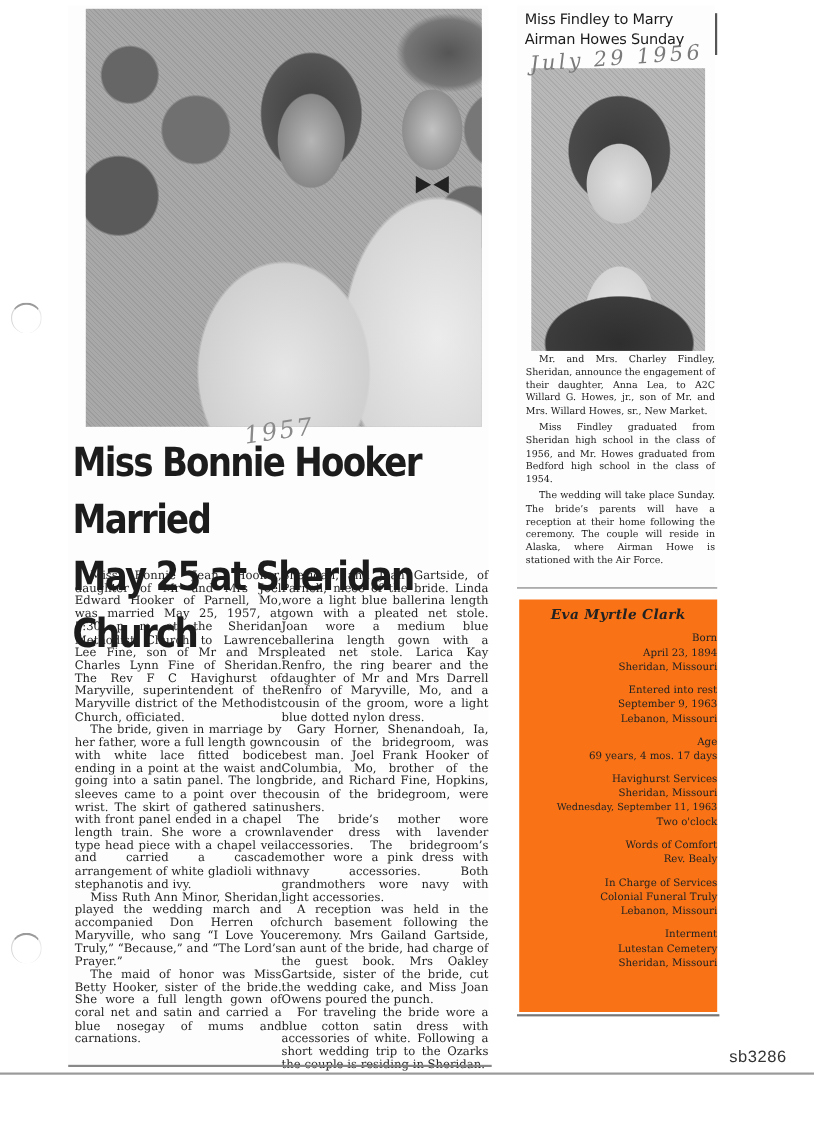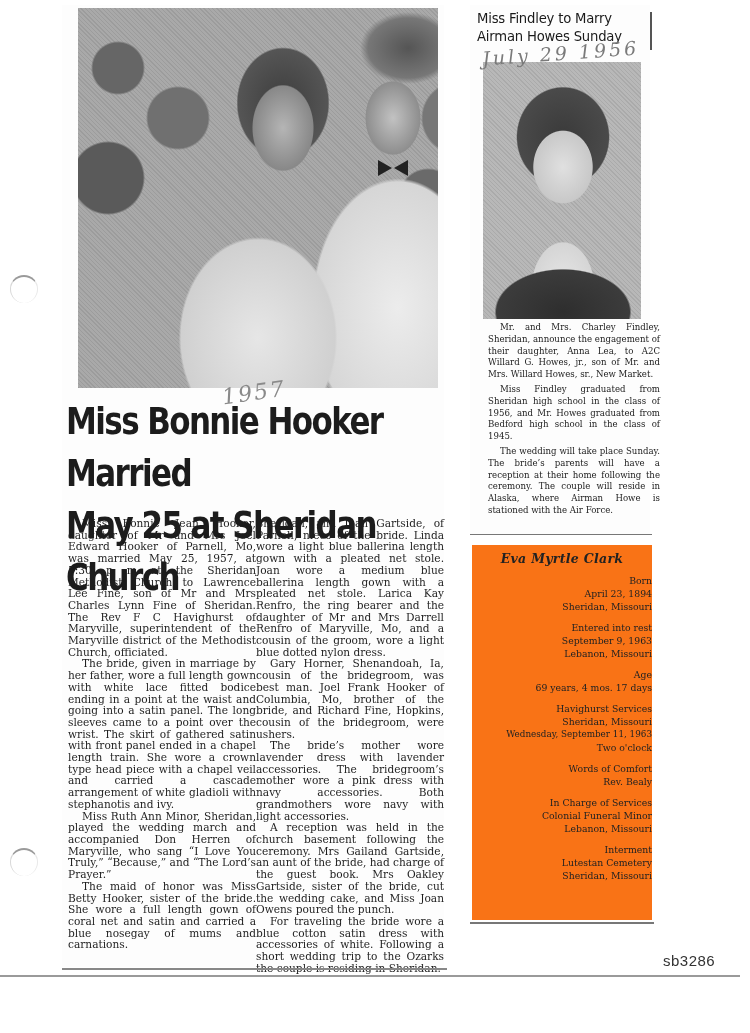--- a/index.html
+++ b/index.html
@@ -46,21 +46,21 @@
   .eng-date { position: absolute; left: 482px; top: 42px; font-family: "DejaVu Serif", serif; font-style: italic; font-size: 19px; color: #7a7a7a; letter-spacing: 3px; transform: rotate(-4deg); }
   .eng-photo { position: absolute; left: 483px; top: 62px; width: 158px; height: 257px;
     background:
       radial-gradient(ellipse 45px 55px at 80px 105px, #e0e0e0 0%, #c8c8c8 65%, transparent 67%),
       radial-gradient(ellipse 65px 70px at 80px 75px, #3a3a3a 0%, #4a4a4a 70%, transparent 72%),
       radial-gradient(ellipse 95px 60px at 80px 250px, #2e2e2e 0%, #3c3c3c 70%, transparent 72%),
       radial-gradient(ellipse 45px 70px at 80px 230px, #e8e8e8 0%, #d5d5d5 70%, transparent 72%),
       repeating-linear-gradient(45deg, rgba(0,0,0,0.08) 0 1px, transparent 1px 3px),
       #b8b8b8;
   }
-  .eng-body { position: absolute; left: 488px; top: 322px; width: 172px; font-size: 8.6px; line-height: 11.8px; text-align: justify; color: #222; }
+  .eng-body { position: absolute; left: 478px; top: 322px; width: 172px; font-size: 8.6px; line-height: 11.8px; text-align: justify; color: #222; }
   .eng-body p { margin: 0; text-indent: 12px; }
   .eng-body p + p { margin-top: 3px; }
   .eng-bottom-rule { position: absolute; left: 470px; top: 534px; width: 182px; height: 1px; background: #777; }
 
   
   .memorial { position: absolute; left: 472px; top: 545px; width: 180px; height: 375px; background: #f97316; text-align: center; color: #222; }
   .mem-name { margin-top: 6px; font-family: "DejaVu Serif", serif; font-weight: bold; font-style: italic; font-size: 12.5px; letter-spacing: 0.3px; }
   .mem-block { margin-top: 8px; font-size: 9.3px; line-height: 13px; text-align: right; }
   .mem-block .lbl { display: block; }
   .mem-block .val { display: block; }
@@ -103,21 +103,21 @@
 <div class="clip-right"></div>
 <div class="clip-right-edge"></div>
 <div class="eng-headline">
   <div>Miss Findley to Marry</div>
   <div>Airman Howes Sunday</div>
 </div>
 <div class="eng-photo"></div>
 <div class="eng-date">July 29 1956</div>
 <div class="eng-body">
   <p>Mr. and Mrs. Charley Findley, Sheridan, announce the engagement of their daughter, Anna Lea, to A2C Willard G. Howes, jr., son of Mr. and Mrs. Willard Howes, sr., New Market.</p>
-  <p>Miss Findley graduated from Sheridan high school in the class of 1956, and Mr. Howes graduated from Bedford high school in the class of 1945.</p>
+  <p>Miss Findley graduated from Sheridan high school in the class of 1956, and Mr. Howes graduated from Bedford high school in the class of 1954.</p>
   <p>The wedding will take place Sunday. The bride’s parents will have a reception at their home following the ceremony. The couple will reside in Alaska, where Airman Howe is stationed with the Air Force.</p>
 </div>
 <div class="eng-bottom-rule"></div>
 
 <div class="memorial">
   <div class="mem-name">Eva Myrtle Clark</div>
   <div class="mem-block">
     <span class="lbl">Born</span>
     <span class="val">April 23, 1894</span>
     <span class="val">Sheridan, Missouri</span>
@@ -136,21 +136,21 @@
     <span class="val">Sheridan, Missouri</span>
     <span class="val" style="font-size:8.8px">Wednesday, September 11, 1963</span>
     <span class="val">Two o'clock</span>
   </div>
   <div class="mem-block">
     <span class="lbl">Words of Comfort</span>
     <span class="val">Rev. Bealy</span>
   </div>
   <div class="mem-block">
     <span class="lbl">In Charge of Services</span>
-    <span class="val">Colonial Funeral Minor</span>
+    <span class="val">Colonial Funeral Truly</span>
     <span class="val">Lebanon, Missouri</span>
   </div>
   <div class="mem-block">
     <span class="lbl">Interment</span>
     <span class="val">Lutestan Cemetery</span>
     <span class="val">Sheridan, Missouri</span>
   </div>
 </div>
 <div class="mem-bottom-rule"></div>
 

